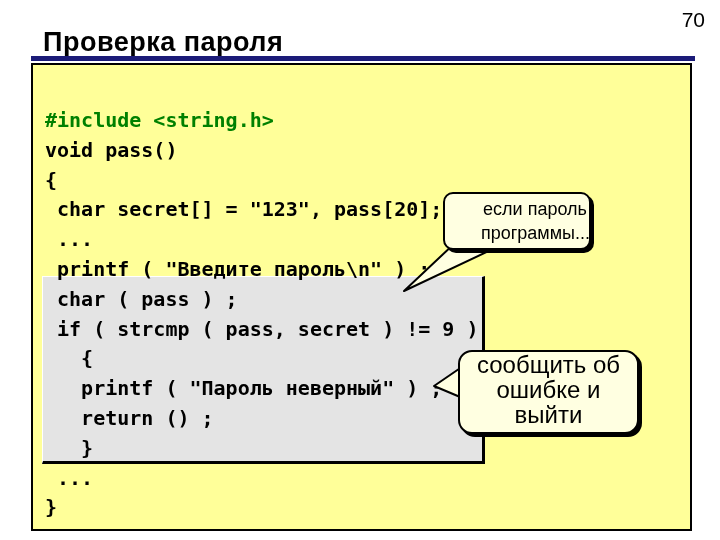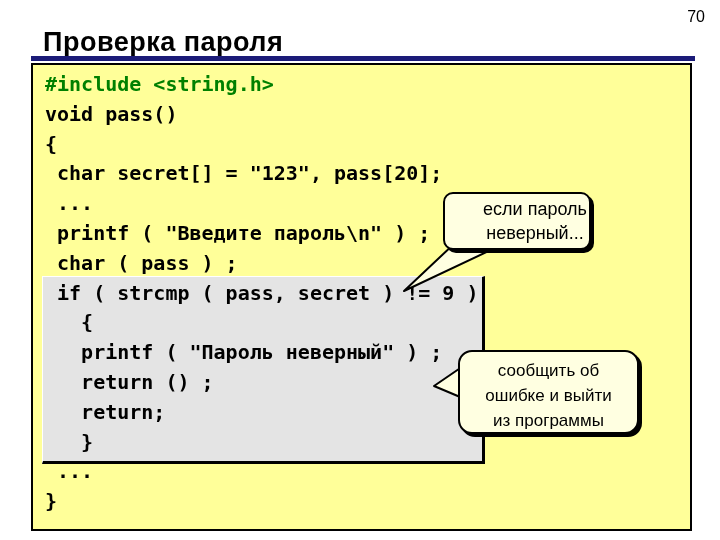--- a/index.html
+++ b/index.html
@@ -6,21 +6,21 @@
   body {
     width: 720px; height: 540px;
     background: #ffffff;
     position: relative;
     overflow: hidden;
     font-family: "Liberation Sans", sans-serif;
     color: #000;
   }
   .page-number {
     position: absolute; top: 8px; right: 15px;
-    font-size: 16px; color: #000;
+    font-size: 21px; color: #000;
   }
   .title {
     position: absolute; left: 36px; top: 20px; margin: 7px;
     font-size: 27px; font-weight: bold; color: #000;
     letter-spacing: 0.5px;
   }
   .title-rule {
     position: absolute; left: 31px; top: 56px;
     width: 664px; height: 5px;
     background: #1B1B78;
@@ -50,21 +50,21 @@
     font-family: "DejaVu Sans Mono", "Liberation Mono", monospace;
     font-weight: bold;
     font-size: 20px;
     color: #000;
   }
   .code-line {
     white-space: pre;
     height: 29.8px;
     line-height: 29.8px;
   }
-  .code-line.directive { color: #008000; }
+  .code-line.directive { color: #008000; margin-top: 36px; }
   .tails {
     position: absolute; left: 0; top: 0;
     width: 720px; height: 540px;
     z-index: 3;
     pointer-events: none;
   }
   .callout {
     position: absolute;
     background: #FFFFE1;
     border: 2px solid #000;
@@ -79,22 +79,22 @@
     width: 148px; height: 58px;
     border-radius: 10px;
     font-size: 18px; line-height: 24px;
     padding-top: 3px;
     padding-left: 36px;
   }
   .callout-2 {
     left: 458px; top: 350px;
     width: 181px; height: 84px;
     border-radius: 14px;
-    font-size: 17px; line-height: 25px;
-    padding-top: 6px;
+    font-size: 24px; line-height: 25px;
+    padding-top: 0;
   }
 </style>
 </head>
 <body>
 
 <div class="page-number">70</div>
 <h1 class="title">Проверка пароля</h1>
 <div class="title-rule"></div>
 
 <div class="code-box"></div>
@@ -105,33 +105,31 @@
   <div class="code-line">void pass()</div>
   <div class="code-line">{</div>
   <div class="code-line"> char secret[] = "123", pass[20];</div>
   <div class="code-line"> ...</div>
   <div class="code-line"> printf ( "Введите пароль\n" ) ;</div>
   <div class="code-line"> char ( pass ) ;</div>
   <div class="code-line"> if ( strcmp ( pass, secret ) != 9 )</div>
   <div class="code-line">   {</div>
   <div class="code-line">   printf ( "Пароль неверный" ) ;</div>
   <div class="code-line">   return () ;</div>
-  <div class="code-line">   return;</div>
   <div class="code-line">   }</div>
   <div class="code-line"> ...</div>
   <div class="code-line">}</div>
 </div>
 
 <svg class="tails" viewBox="0 0 720 540" xmlns="http://www.w3.org/2000/svg">
   <polygon points="456,242 512,240 404,291" fill="#FFFFE1" stroke="#000000" stroke-width="2" stroke-linejoin="round"></polygon>
   <polygon points="472,360 472,402 434,386" fill="#FFFFE1" stroke="#000000" stroke-width="2" stroke-linejoin="round"></polygon>
 </svg>
 
 <div class="callout callout-1">
   <div>если пароль</div>
-  <div>неверный...</div>
+  <div>программы...</div>
 </div>
 
 <div class="callout callout-2">
   <div>сообщить об</div>
   <div>ошибке и выйти</div>
-  <div>из программы</div>
 </div>
 
 </body></html>

